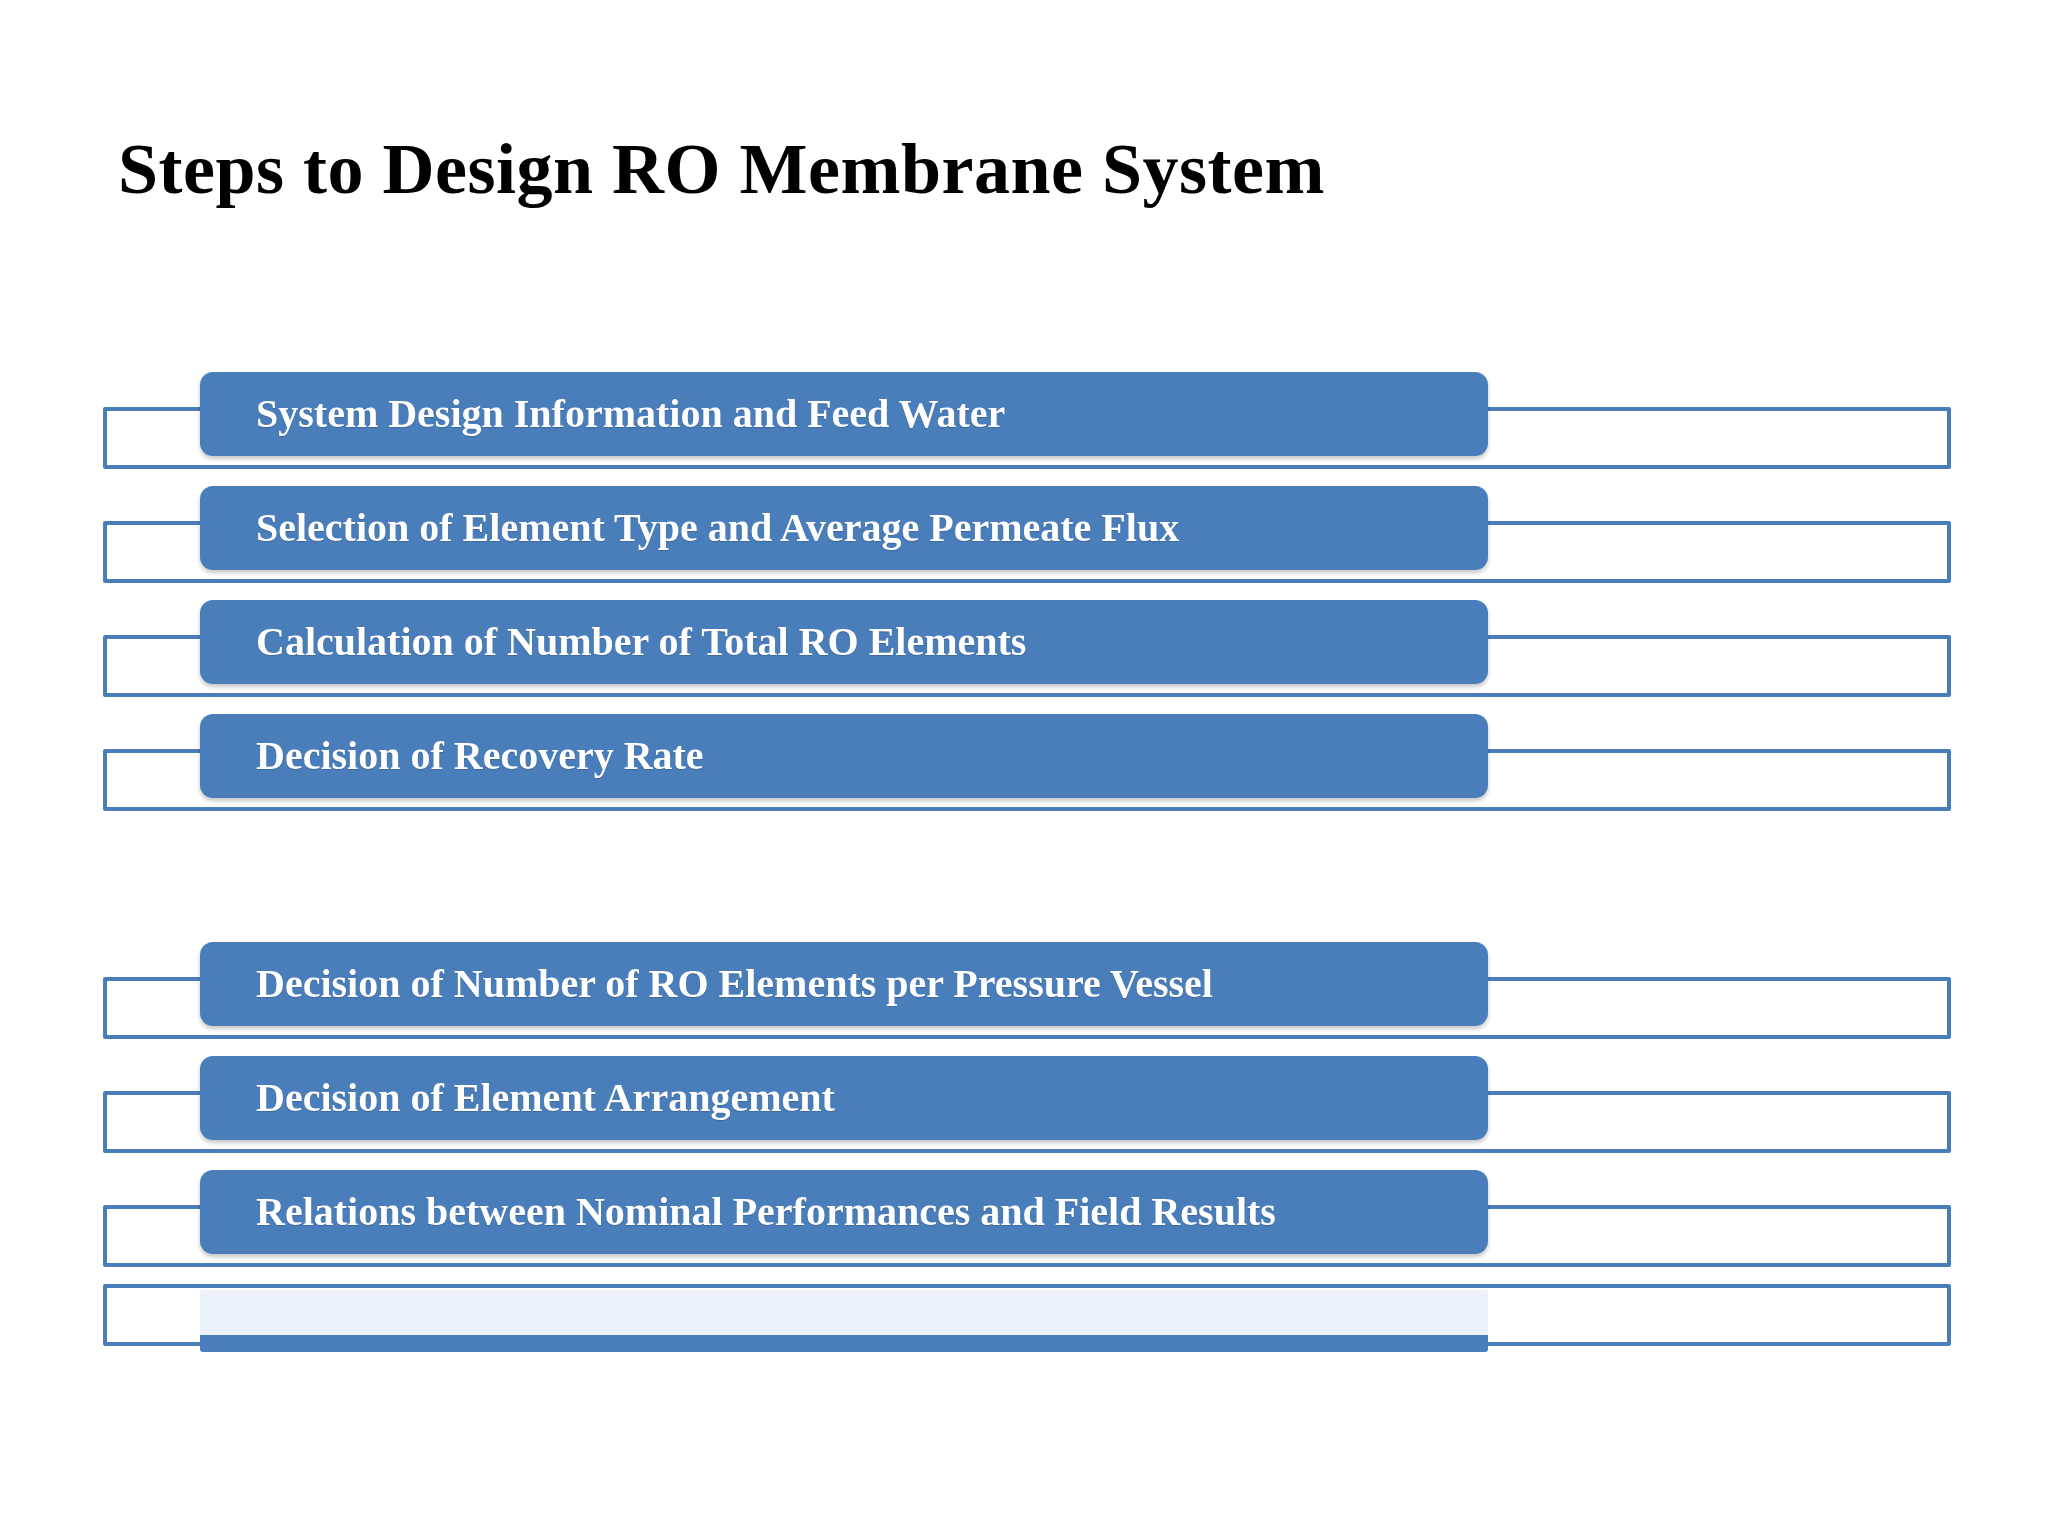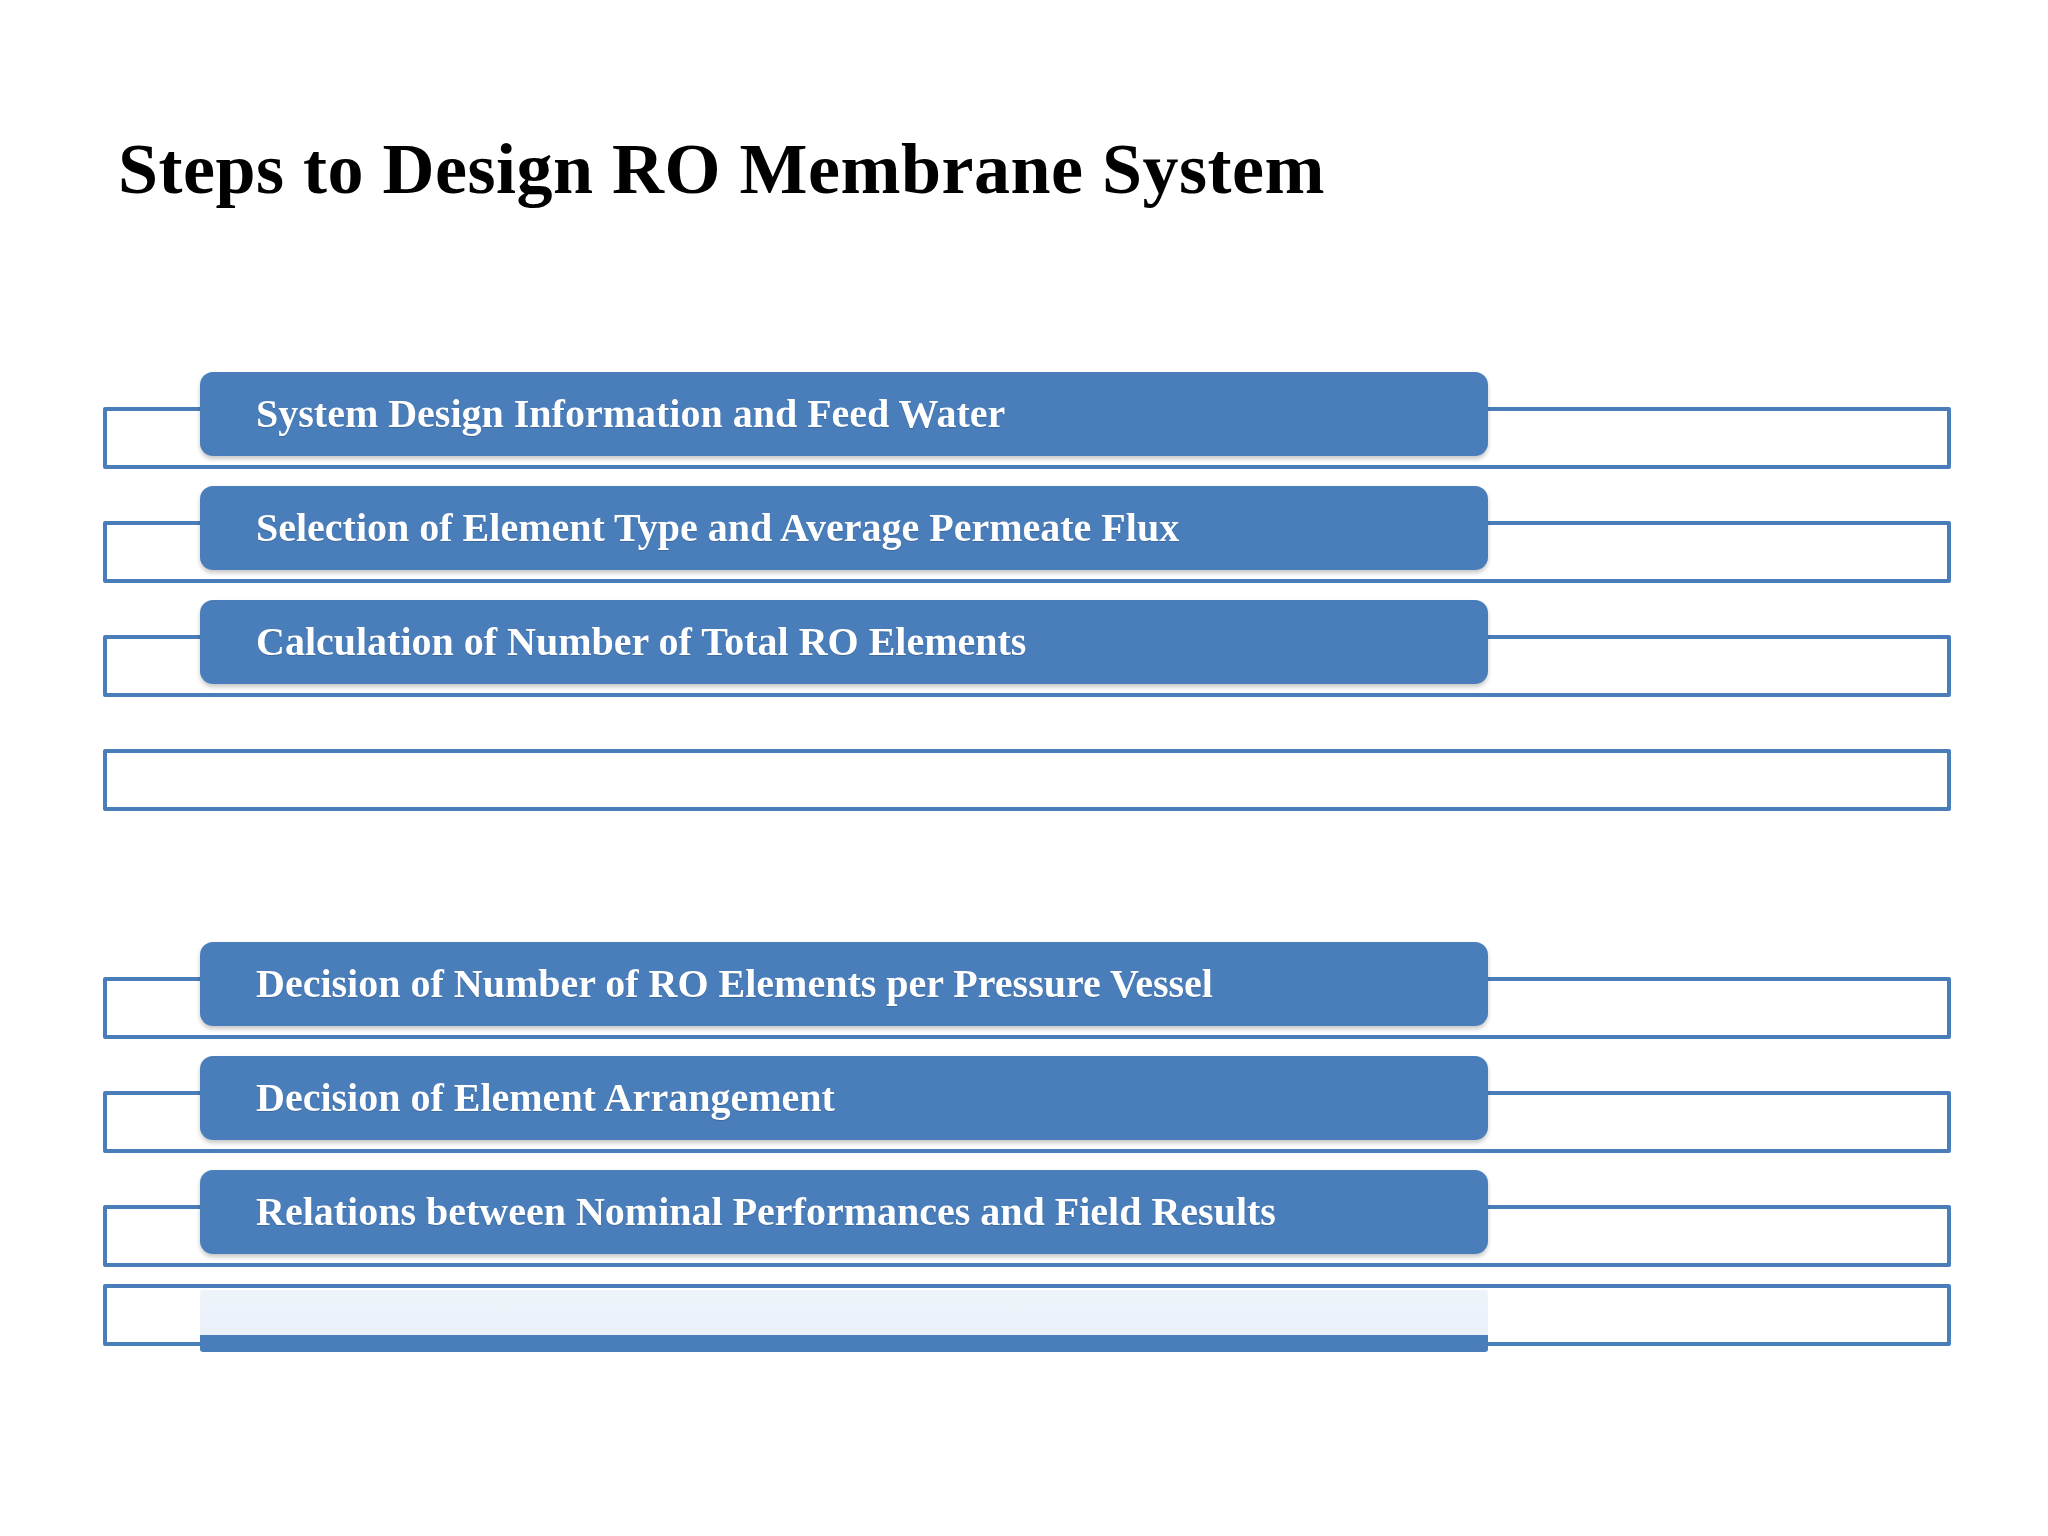--- a/index.html
+++ b/index.html
@@ -128,20 +128,23 @@
         </div>
       </div>
       <div class="step-row" style="top: 600px; padding-left: 16px;">
         <div class="step-outline"></div>
         <div class="step-bar">
           <div class="step-label">Calculation of Number of Total RO Elements</div>
         </div>
       </div>
       <div class="step-row" style="top: 714px;">
         <div class="step-outline"></div>
+        <div class="step-bar">
+          <div class="step-label">Decision of Recovery Rate</div>
+        </div>
       </div>
       <div class="step-row" style="top: 1056px;">
         <div class="step-outline"></div>
         <div class="step-bar">
           <div class="step-label">Decision of Element Arrangement</div>
         </div>
       </div>
       <div class="step-row" style="top: 942px;">
         <div class="step-outline"></div>
         <div class="step-bar">

